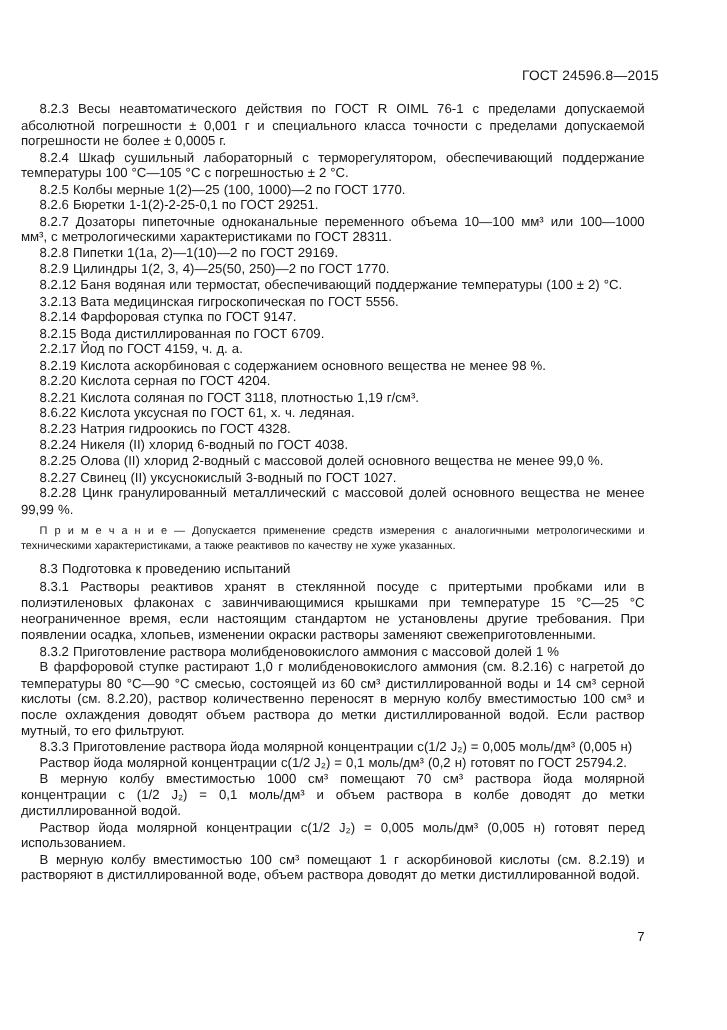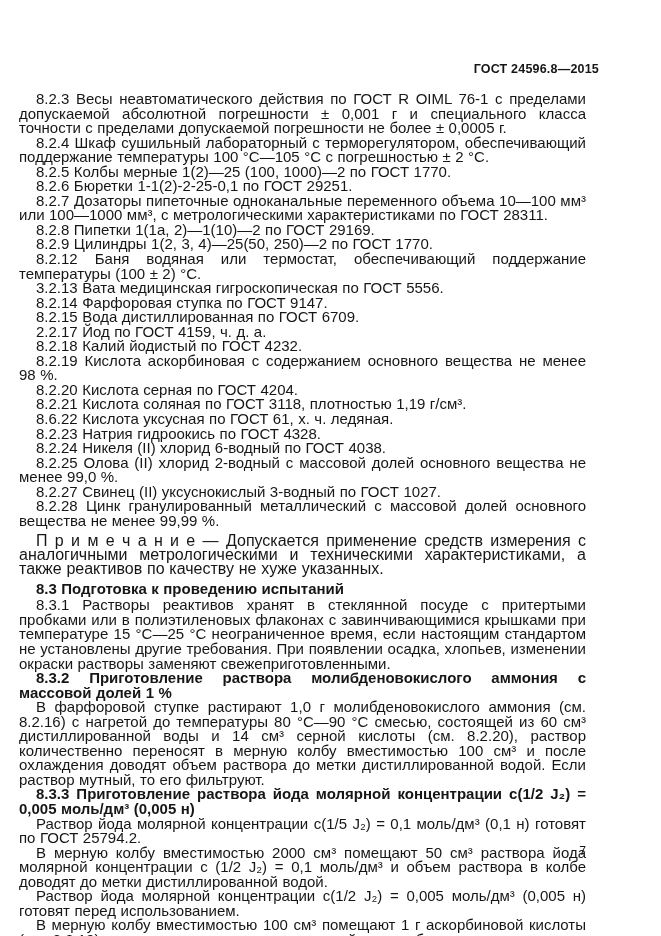--- a/index.html
+++ b/index.html
@@ -9,43 +9,43 @@
     font-family: "Liberation Sans", "DejaVu Sans", sans-serif;
     color: #161616;
     position: relative;
     overflow: hidden;
   }
   .page { position: absolute; inset: 0; background: #ffffff; }
   .running-header {
     position: absolute;
     top: 62px; left: 19px; right: 62px;
     text-align: right;
-    font-weight: bold;
+    font-weight: normal;
     font-size: 12.5px;
     letter-spacing: 0.2px;
   }
   .content {
     position: absolute;
     top: 92px; left: 19px;
     width: 567px;
   }
   .content p {
     margin: 0;
-    font-size: 15px;
+    font-size: 12px;
     line-height: 14.55px;
     text-align: justify;
     text-indent: 17px;
     word-spacing: 0.3px;
   }
   .content p.note {
-    font-size: 16px;
+    font-size: 10px;
     line-height: 13.8px;
     margin: 6px 0 6px 0;
   }
-  .content p.heading { font-weight: bold; }
+  .content p.heading { font-weight: normal; }
   .content p.heading.space-above { margin-top: 6px; margin-bottom: 2px; }
   .page-number {
     position: absolute;
     top: 844px; left: 19px;
     width: 567px;
     text-align: right;
     font-size: 12px;
   }
 </style>
 </head>
@@ -61,37 +61,36 @@
     <p class="body">8.2.5  Колбы мерные 1(2)—25 (100, 1000)—2 по ГОСТ 1770.</p>
     <p class="body">8.2.6  Бюретки 1-1(2)-2-25-0,1 по ГОСТ 29251.</p>
     <p class="body">8.2.7  Дозаторы пипеточные одноканальные переменного объема 10—100 мм³ или 100—1000 мм³, с метрологическими характеристиками по ГОСТ 28311.</p>
     <p class="body">8.2.8  Пипетки 1(1а, 2)—1(10)—2 по ГОСТ 29169.</p>
     <p class="body">8.2.9  Цилиндры 1(2, 3, 4)—25(50, 250)—2 по ГОСТ 1770.</p>
     <p class="body">8.2.12  Баня водяная или термостат, обеспечивающий поддержание температуры (100 ± 2) °С.</p>
     <p class="body">3.2.13  Вата медицинская гигроскопическая по ГОСТ 5556.</p>
     <p class="body">8.2.14  Фарфоровая ступка по ГОСТ 9147.</p>
     <p class="body">8.2.15  Вода дистиллированная по ГОСТ 6709.</p>
     <p class="body">2.2.17  Йод по ГОСТ 4159, ч. д. а.</p>
-    <p class="body">8.2.18  Калий йодистый по ГОСТ 4232.</p>
     <p class="body">8.2.19  Кислота аскорбиновая с содержанием основного вещества не менее 98 %.</p>
     <p class="body">8.2.20  Кислота серная по ГОСТ 4204.</p>
     <p class="body">8.2.21  Кислота соляная по ГОСТ 3118, плотностью 1,19 г/см³.</p>
     <p class="body">8.6.22  Кислота уксусная по ГОСТ 61, х. ч. ледяная.</p>
     <p class="body">8.2.23  Натрия гидроокись по ГОСТ 4328.</p>
     <p class="body">8.2.24  Никеля (II) хлорид 6-водный по ГОСТ 4038.</p>
     <p class="body">8.2.25  Олова (II) хлорид 2-водный с массовой долей основного вещества не менее 99,0 %.</p>
     <p class="body">8.2.27  Свинец (II) уксуснокислый 3-водный по ГОСТ 1027.</p>
     <p class="body">8.2.28  Цинк гранулированный металлический с массовой долей основного вещества не менее 99,99 %.</p>
     <p class="note">П р и м е ч а н и е — Допускается применение средств измерения с аналогичными метрологическими и техническими характеристиками, а также реактивов по качеству не хуже указанных.</p>
     <p class="heading space-above">8.3  Подготовка к проведению испытаний</p>
     <p class="body">8.3.1  Растворы реактивов хранят в стеклянной посуде с притертыми пробками или в полиэтиленовых флаконах с завинчивающимися крышками при температуре 15 °С—25 °С неограниченное время, если настоящим стандартом не установлены другие требования. При появлении осадка, хлопьев, изменении окраски растворы заменяют свежеприготовленными.</p>
     <p class="heading">8.3.2  Приготовление раствора молибденовокислого аммония с массовой долей 1 %</p>
     <p class="body">В фарфоровой ступке растирают 1,0 г молибденовокислого аммония (см. 8.2.16) с нагретой до температуры 80 °С—90 °С смесью, состоящей из 60 см³ дистиллированной воды и 14 см³ серной кислоты (см. 8.2.20), раствор количественно переносят в мерную колбу вместимостью 100 см³ и после охлаждения доводят объем раствора до метки дистиллированной водой. Если раствор мутный, то его фильтруют.</p>
     <p class="heading">8.3.3  Приготовление раствора йода молярной концентрации c(1/2 J₂) = 0,005 моль/дм³ (0,005 н)</p>
-    <p class="body">Раствор йода молярной концентрации c(1/5 J₂) = 0,1 моль/дм³ (0,1 н) готовят по ГОСТ 25794.2.</p>
-    <p class="body">В мерную колбу вместимостью 2000 см³ помещают 50 см³ раствора йода молярной концентрации с (1/2 J₂) = 0,1 моль/дм³ и объем раствора в колбе доводят до метки дистиллированной водой.</p>
+    <p class="body">Раствор йода молярной концентрации c(1/2 J₂) = 0,1 моль/дм³ (0,2 н) готовят по ГОСТ 25794.2.</p>
+    <p class="body">В мерную колбу вместимостью 1000 см³ помещают 70 см³ раствора йода молярной концентрации с (1/2 J₂) = 0,1 моль/дм³ и объем раствора в колбе доводят до метки дистиллированной водой.</p>
     <p class="body">Раствор йода молярной концентрации c(1/2 J₂) = 0,005 моль/дм³ (0,005 н) готовят перед использованием.</p>
     <p class="body">В мерную колбу вместимостью 100 см³ помещают 1 г аскорбиновой кислоты (см. 8.2.19) и растворяют в дистиллированной воде, объем раствора доводят до метки дистиллированной водой.</p>
   </div>
 
   <div class="page-number">7</div>
 
 </div>
 
 </body></html>

